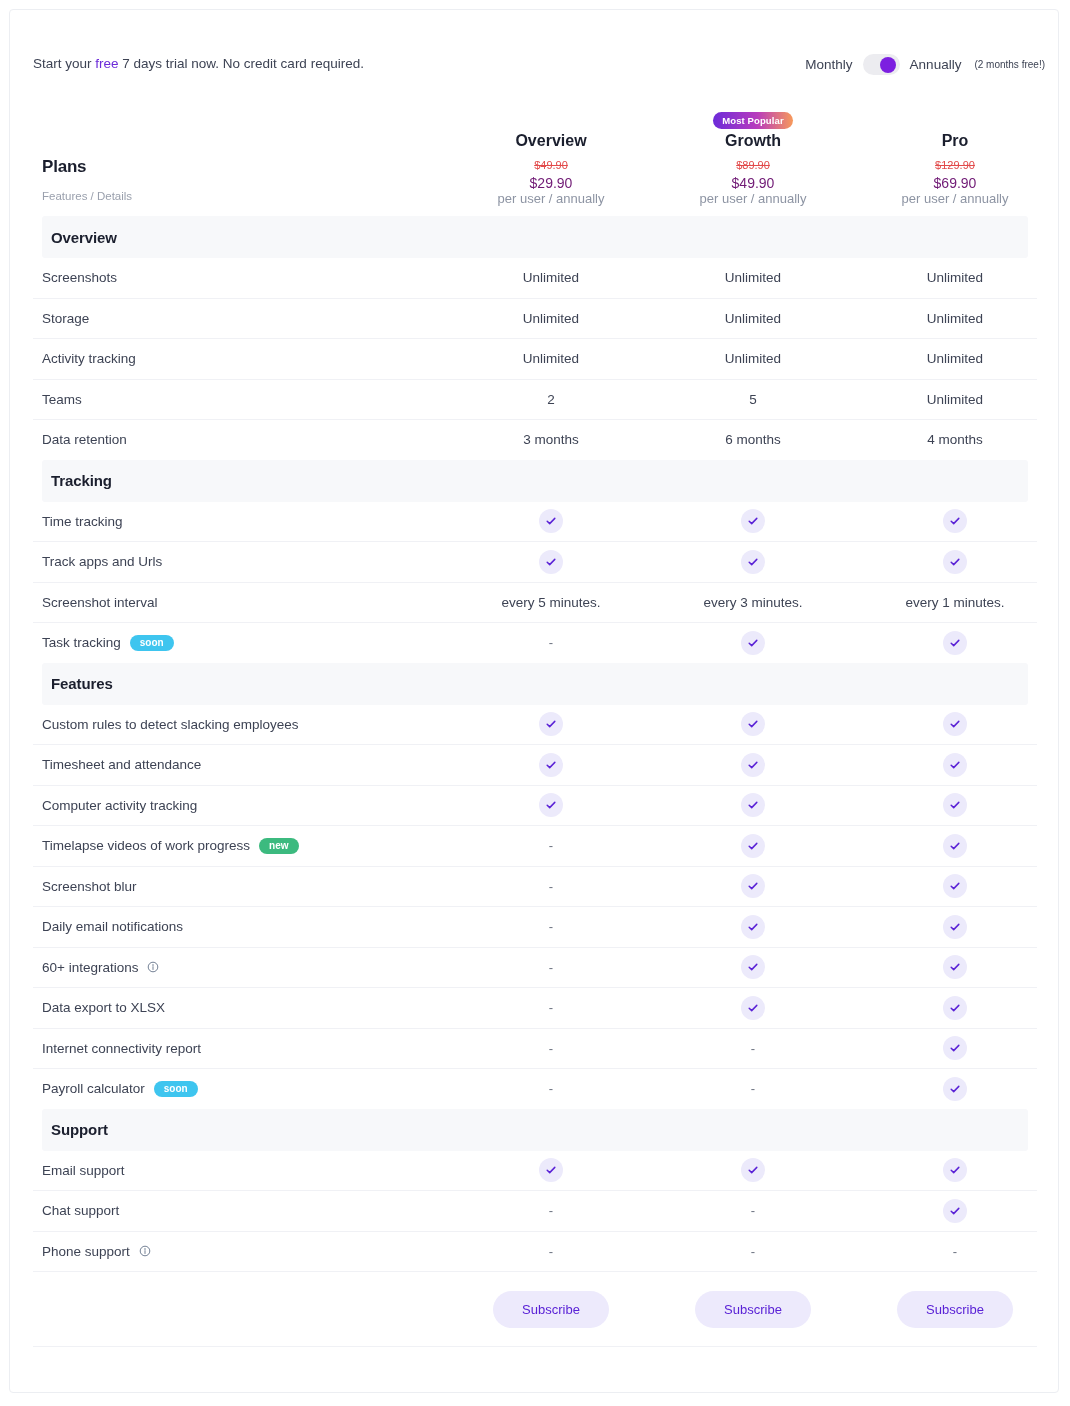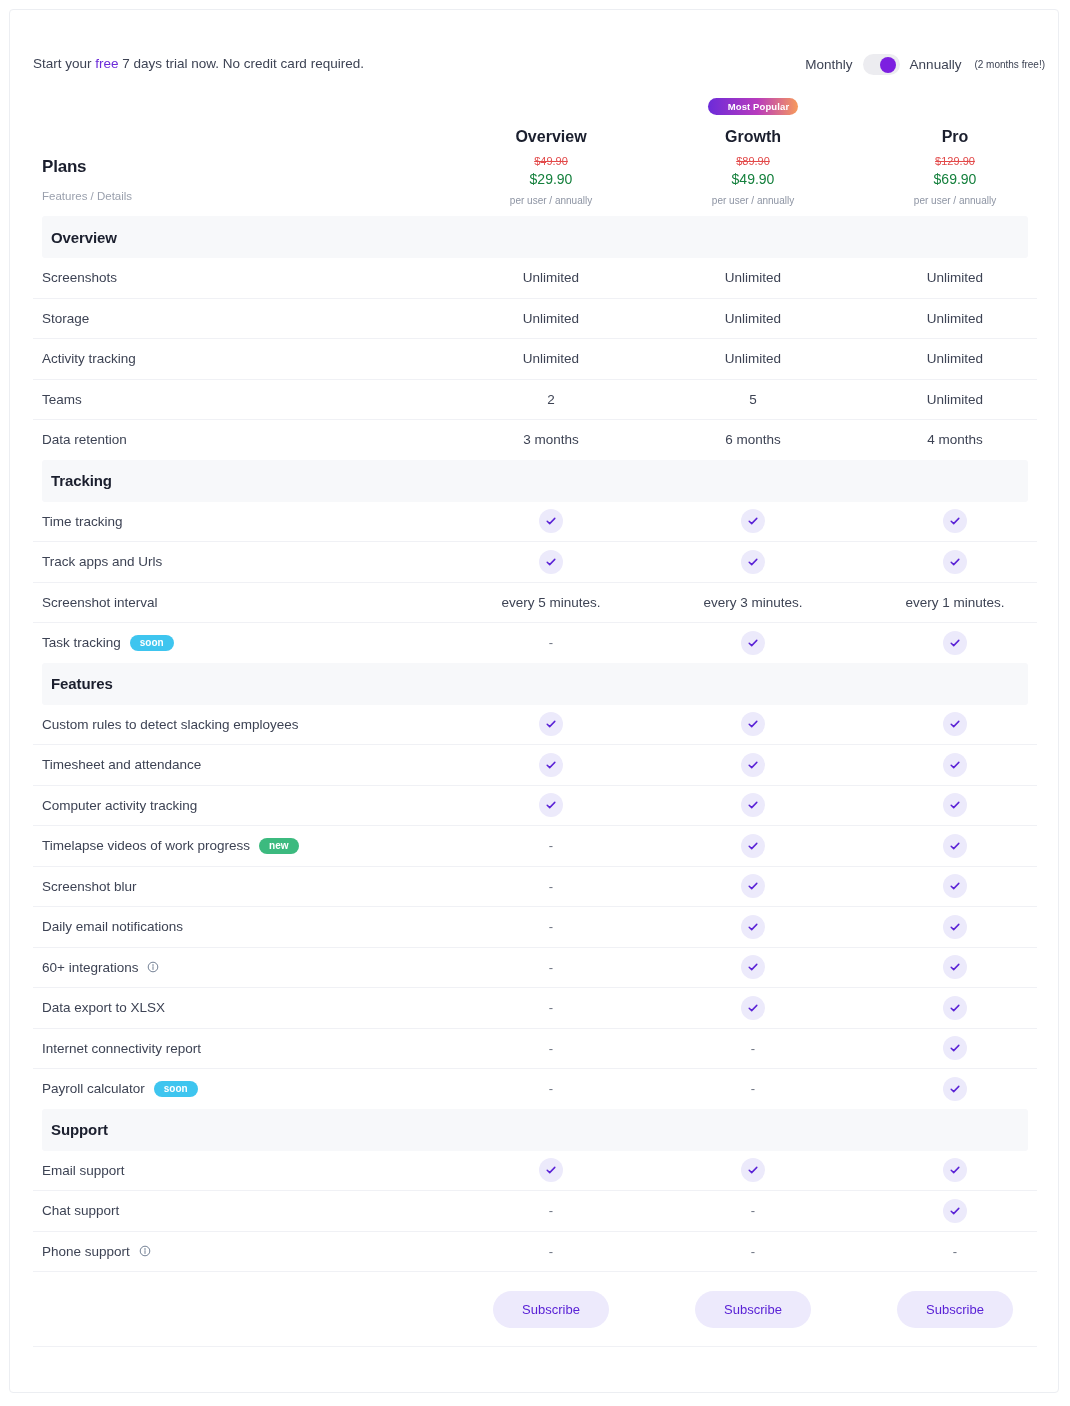--- a/index.html
+++ b/index.html
@@ -69,30 +69,30 @@
   .plans-title{font-size:17px;font-weight:bold;color:#1b1f2e;letter-spacing:-0.2px;}
   .plans-sub{font-size:11.5px;color:#9aa0ad;margin-top:9px;}
   .plan-col{
     width:202px;text-align:center;position:relative;
     padding-bottom:4px;
   }
   .badge-pop{
     display:inline-block;
     font-size:9.5px;font-weight:bold;color:#fff;
     background:linear-gradient(90deg,#6c2bd9 0%,#b83bbd 55%,#f79a5b 100%);
-    border-radius:9px;padding:3px 9px 3px 20px;
-    margin-bottom:13px;letter-spacing:.1px;
+    border-radius:9px;padding:3px 9px 3px 9px;
+    margin-bottom:3px;letter-spacing:.1px;
   }
   .plan-name{font-size:16px;font-weight:bold;color:#1b1f2e;}
   .price-old{
     font-size:11px;color:#e24a4a;text-decoration:line-through;
     margin-top:9px;
   }
-  .price-new{font-size:14px;color:#15803d;margin-top:4px;}
-  .price-unit{font-size:10px;color:#8d94a3;margin-top:8px;}
+  .price-new{font-size:14px;color:#701a75;margin-top:4px;}
+  .price-unit{font-size:13px;color:#8d94a3;}
   .spacer-badge{height:17px;}
 
   
   .band{
     height:42px;margin:0 32px;
     background:#f7f8fa;border-radius:3px;
     display:flex;align-items:center;
   }
   .band-title{
     font-size:15px;font-weight:bold;color:#1b1f2e;

